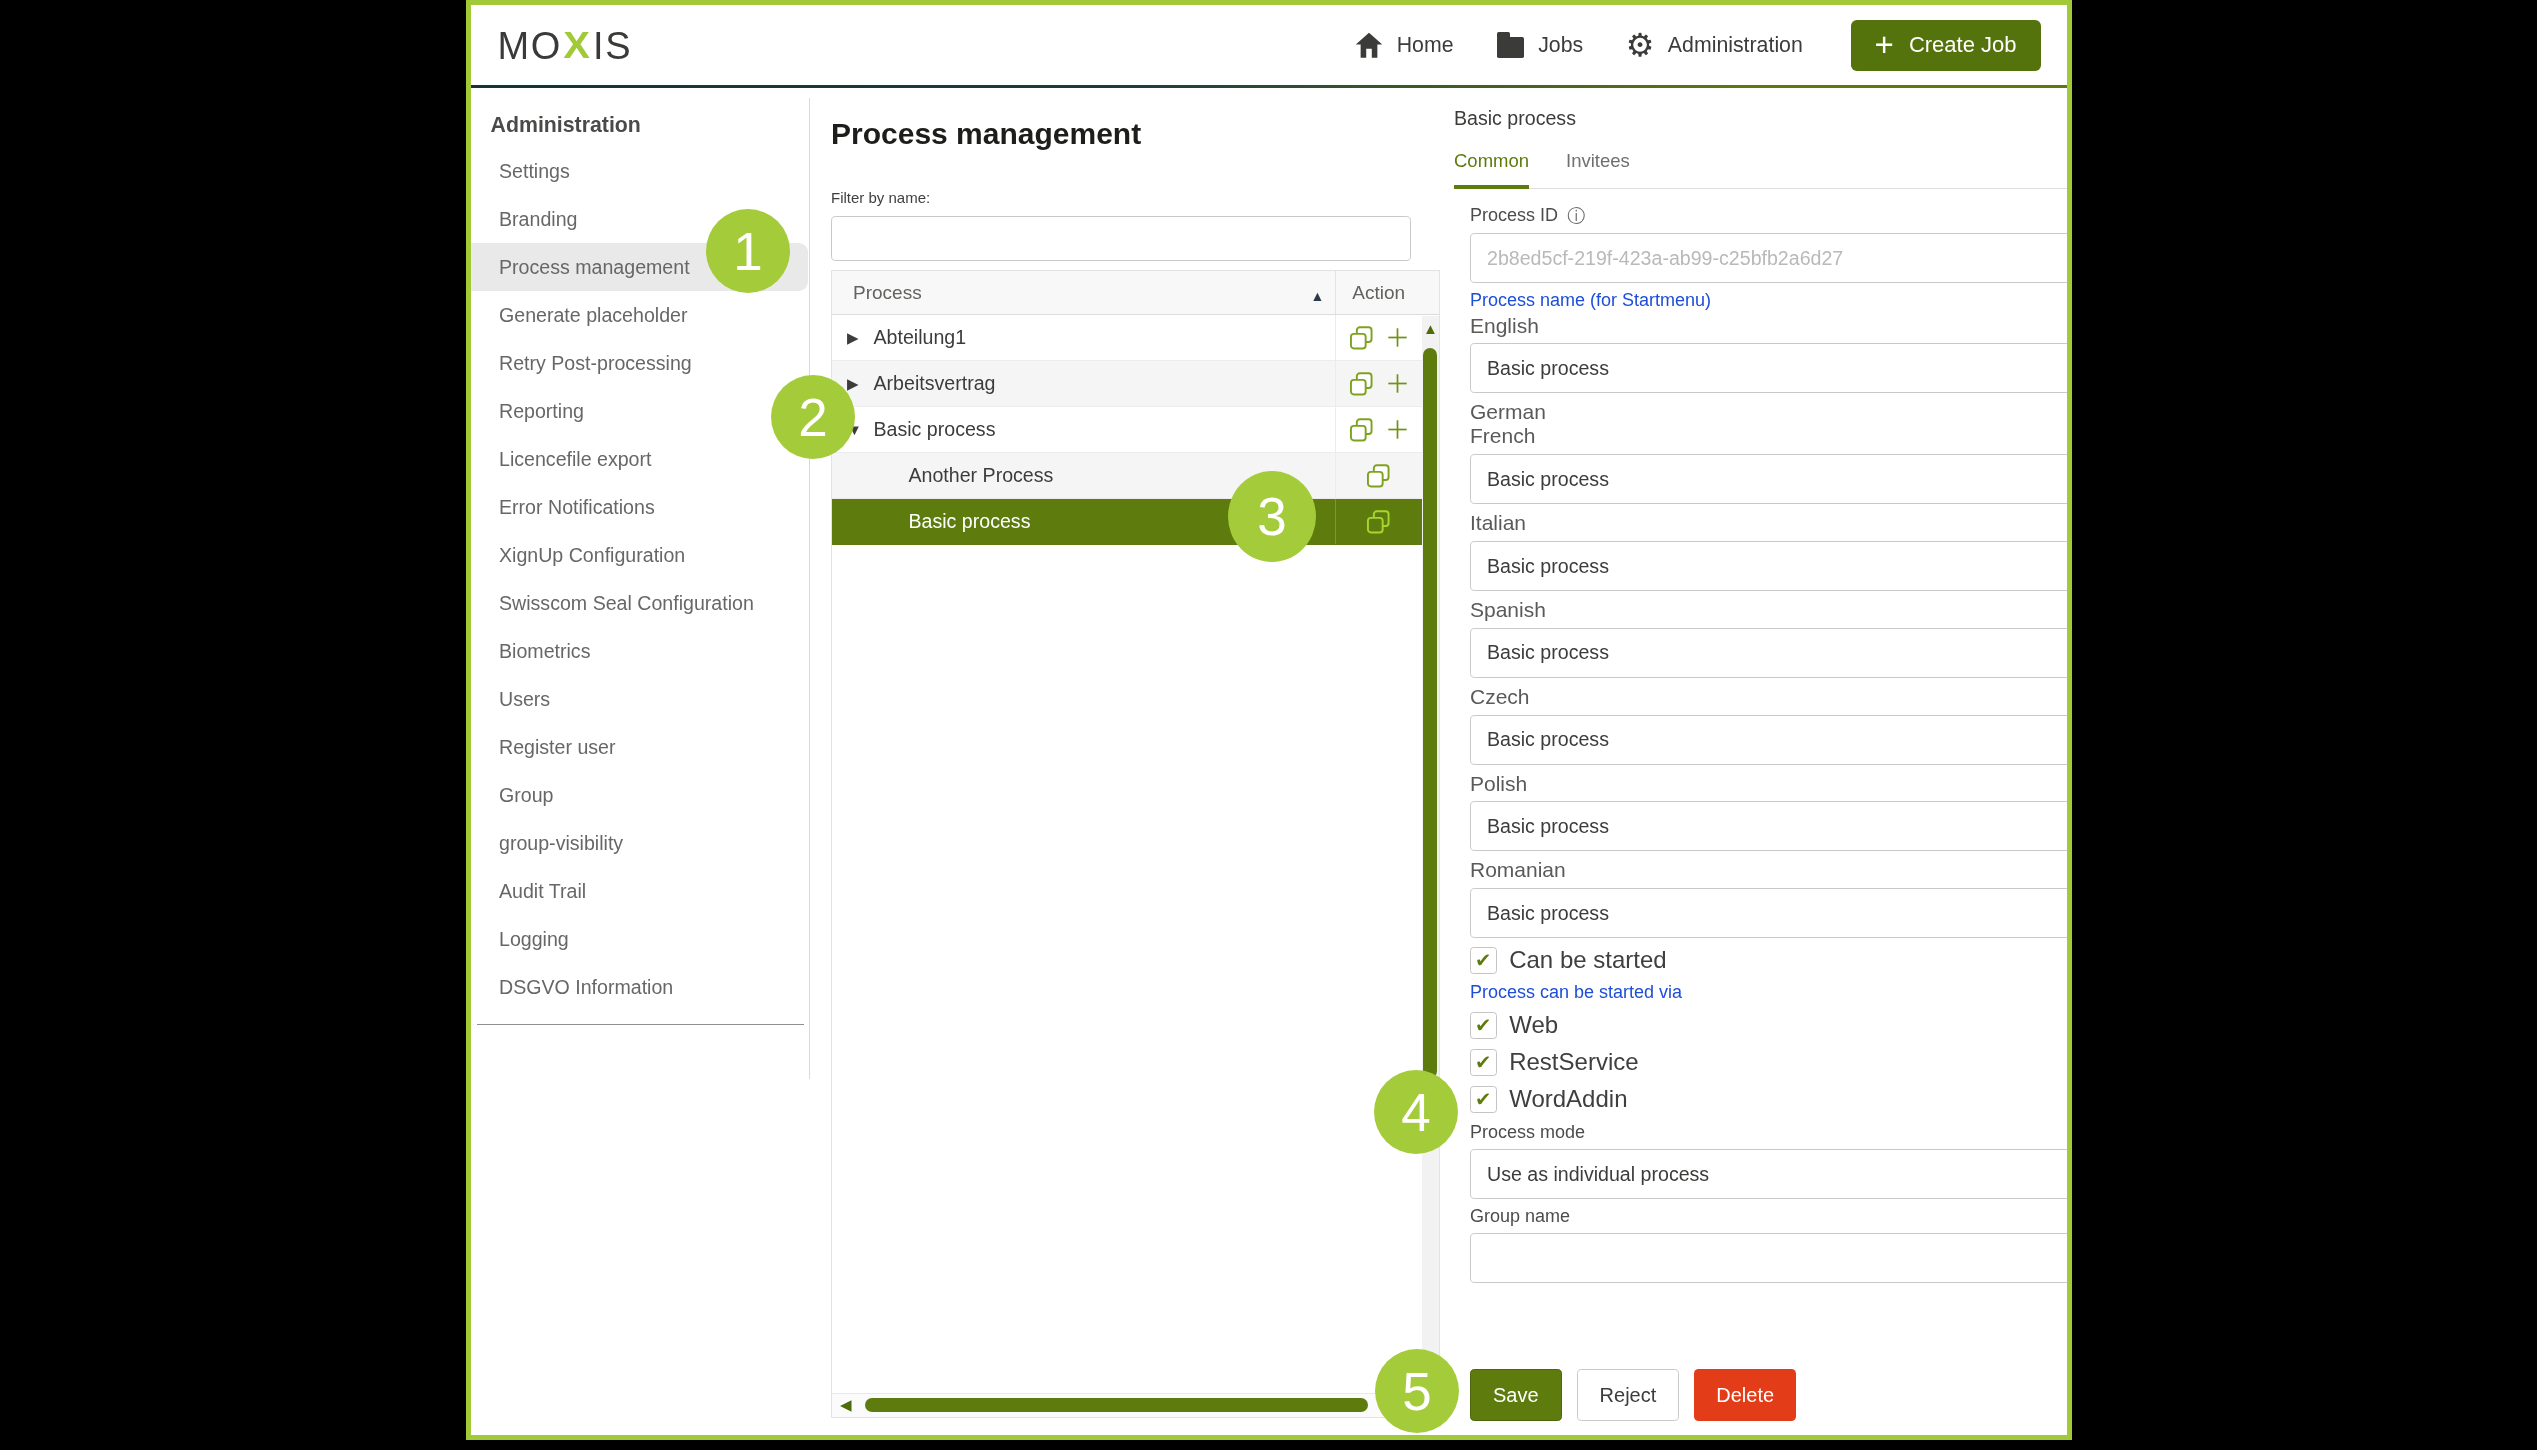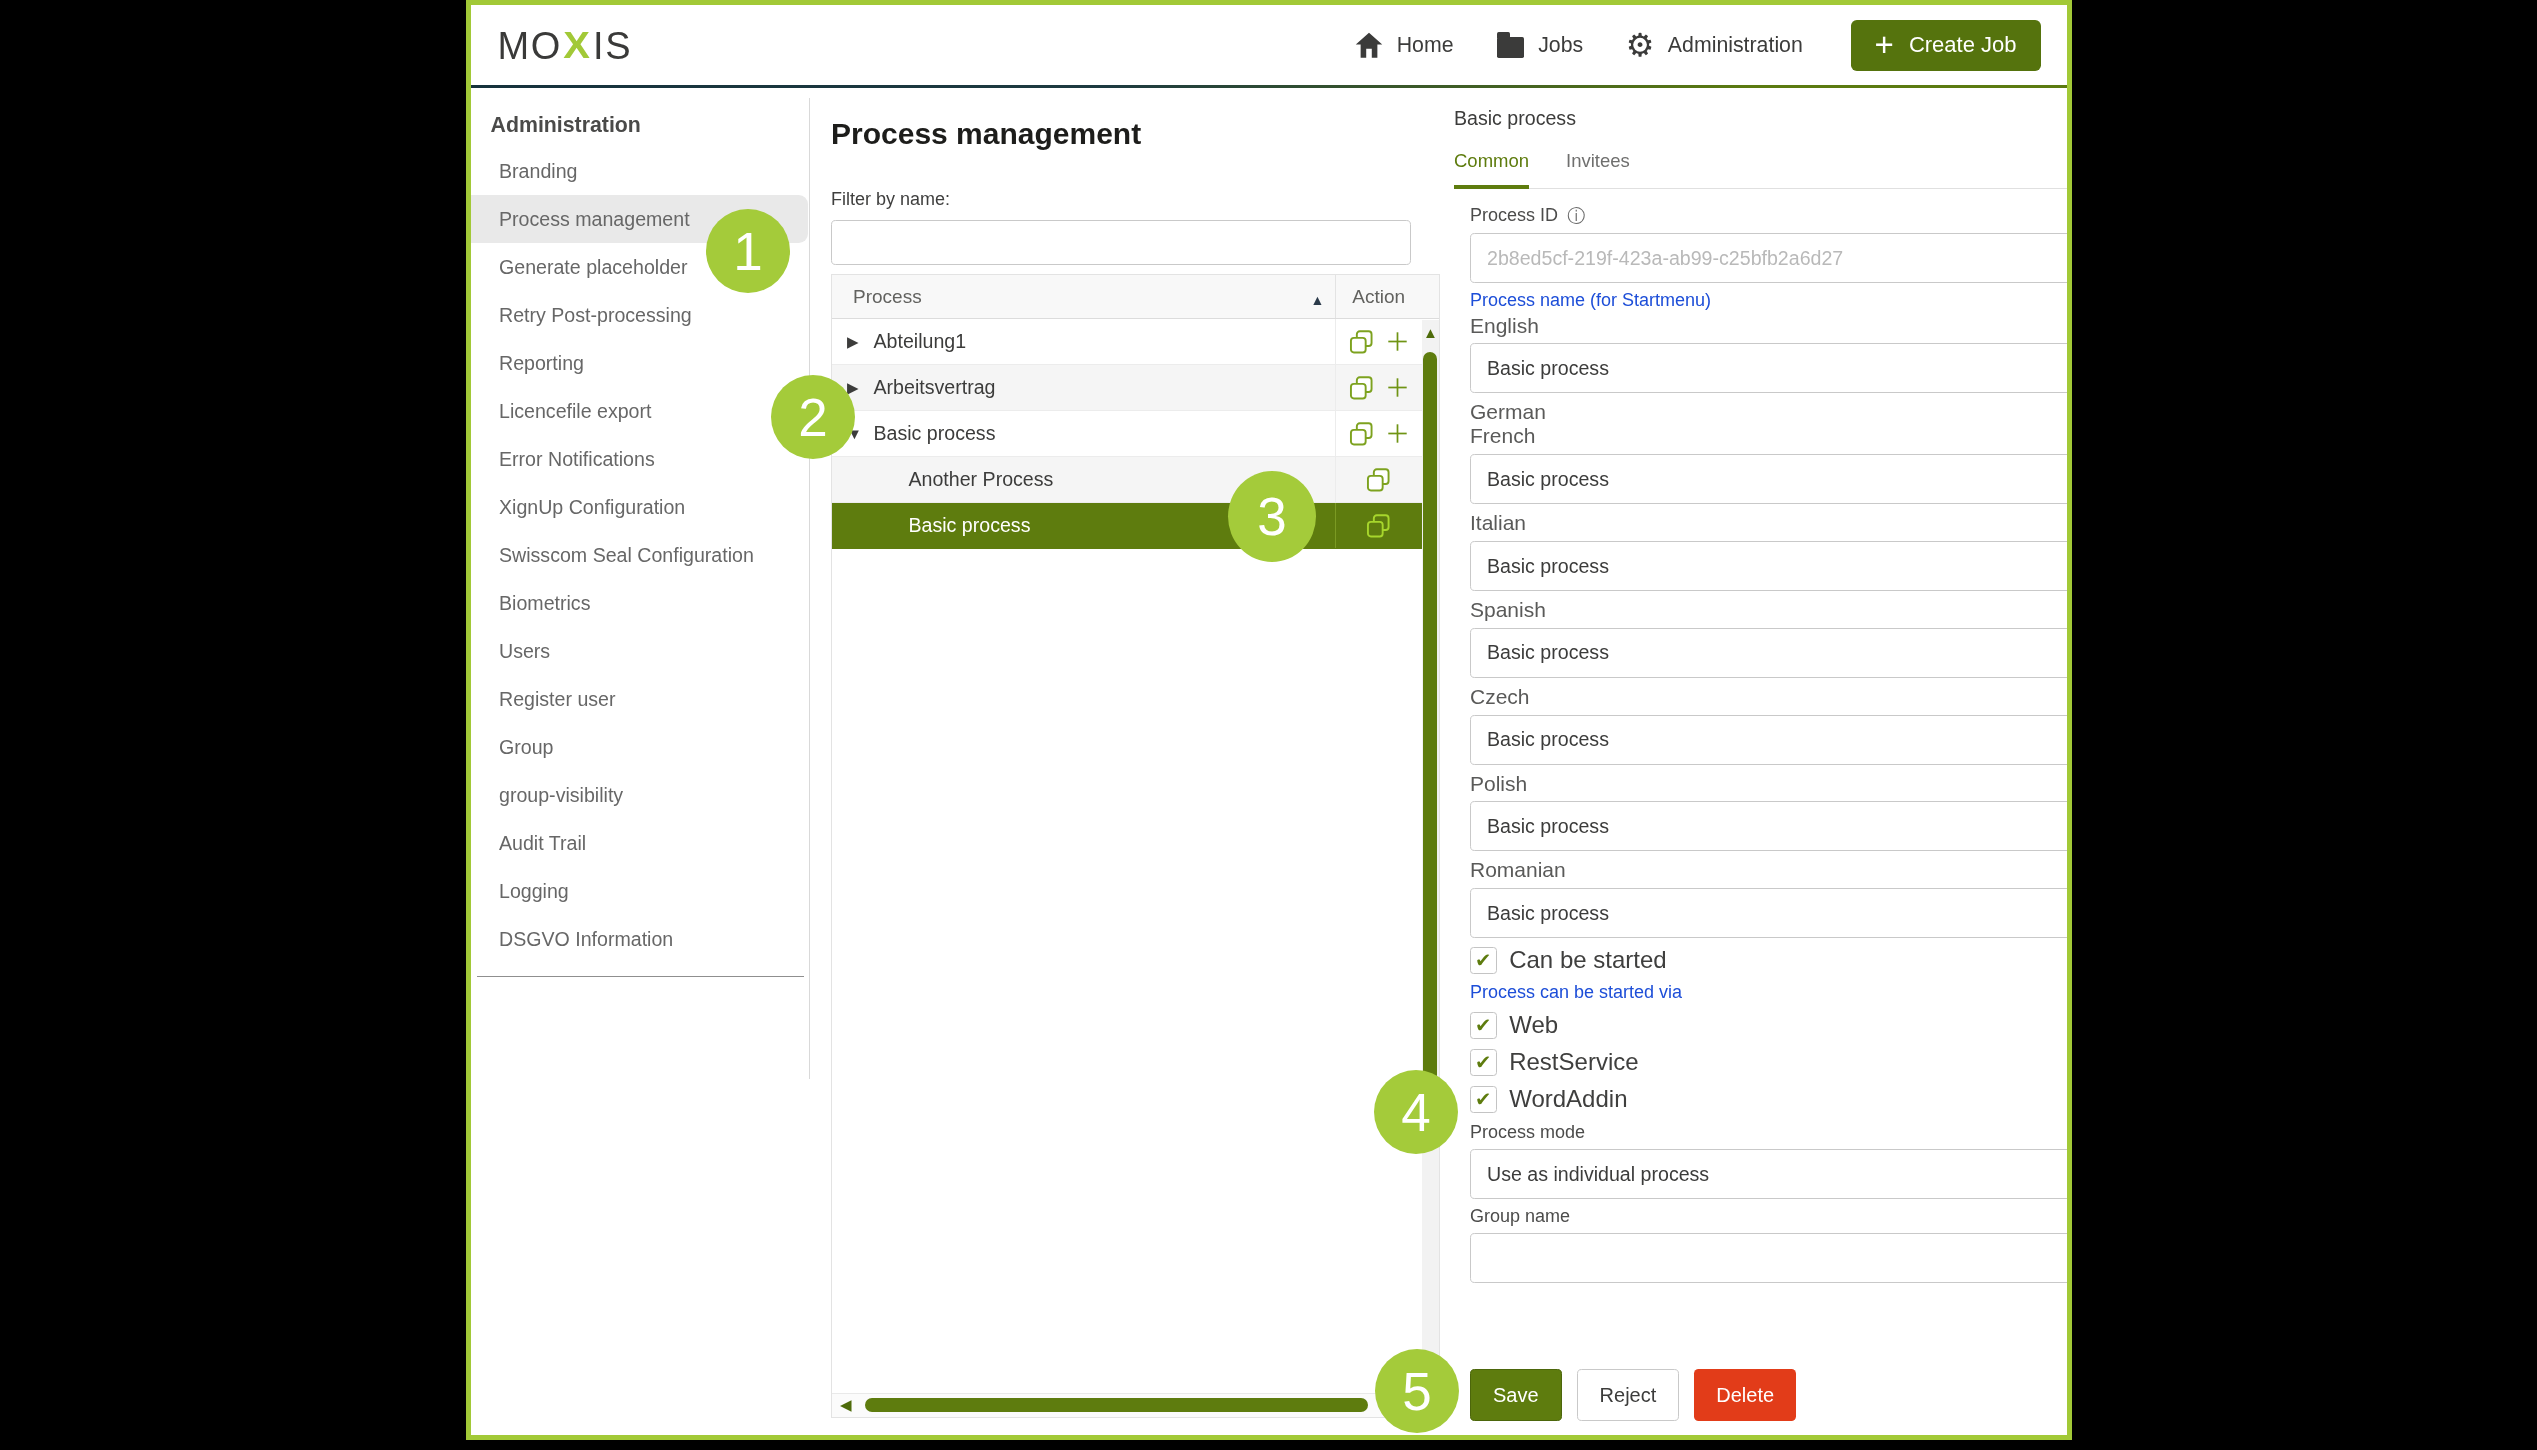--- a/index.html
+++ b/index.html
@@ -33,21 +33,21 @@
   .sidebar { width:339px; flex:0 0 339px; position:relative; padding-top:17.3px; }
   .sidebar:after { content:""; position:absolute; right:0; top:10.4px; height:981px; width:1.2px; background:#d9d9d9; }
   .side-head { font-size:21.3px; font-weight:700; color:#4a4a49; padding:8px 0 9.2px 19.6px; }
   .side-item { height:48px; display:flex; align-items:center; padding-left:28px; font-size:19.6px; color:#676767; cursor:pointer; margin-right:2.3px; }
   .side-item.active { background:#e9e9e9; border-radius:0 9.2px 9.2px 0; }
   .side-divider { margin:12.7px 0 0 5.8px; width:327px; border-top:1.7px solid #8f8f8f; }
 
   
   .middle { width:609px; flex:0 0 609px; margin-left:21px; display:flex; flex-direction:column; min-height:0; }
   .page-title { margin-top:29px; font-size:30px; font-weight:600; color:#1d1d1b; }
-  .filter-label { margin-top:38px; font-size:18px; color:#3f3f3e; }
+  .filter-label { margin-top:38px; font-size:15px; color:#3f3f3e; }
   .filter-input { margin-top:10.4px; height:45px; width:580px; border:1.2px solid #c9c9c9; border-radius:4.6px; font-size:19.6px; padding:0 14px; color:#3c3c3b; font-family:inherit; }
   .tablewrap { position:relative; margin-top:9.2px; flex:1; min-height:0; margin-bottom:17.3px; border:1.2px solid #e3e3e3; background:#fff; display:flex; flex-direction:column; }
   .thead { height:44px; flex:0 0 44px; background:#f8f8f8; border-bottom:1.2px solid #dcdcdc; display:flex; align-items:center; font-size:19px; color:#62625f; }
   .th-process { flex:1; padding-left:21px; display:flex; align-items:flex-end; }
   .sort-arrow { margin-left:auto; margin-right:10.4px; font-size:14px; color:#2b3a4a; }
   .th-action { width:87px; flex:0 0 87px; text-align:center; border-left:1.2px solid #e3e3e3; align-self:stretch; display:flex; align-items:center; justify-content:center; }
   .th-spacer { width:17.3px; flex:0 0 17.3px; align-self:stretch; }
   .trow { height:46px; flex:0 0 46px; display:flex; align-items:center; font-size:19.6px; color:#3c3c3b; border-bottom:1.2px solid #ececec; }
   .trow.alt { background:#f5f5f5; }
   .trow.selected { background:#5e7c0e; color:#fff; border-bottom-color:#5e7c0e; }
@@ -139,20 +139,23 @@
         </button>
       </div>
     </div>
     <div class="hdr-divider"></div>
 
     <div class="body">
 
       <div class="sidebar">
         <div class="side-head">Administration</div>
         <div id="side-list">
+          <div class="side-item">
+              <span>Settings</span>
+            </div>
             <div class="side-item">
               <span>Branding</span>
             </div>
             <div class="side-item active">
               <span>Process management</span>
             </div>
             <div class="side-item">
               <span>Generate placeholder</span>
             </div>
             <div class="side-item">

